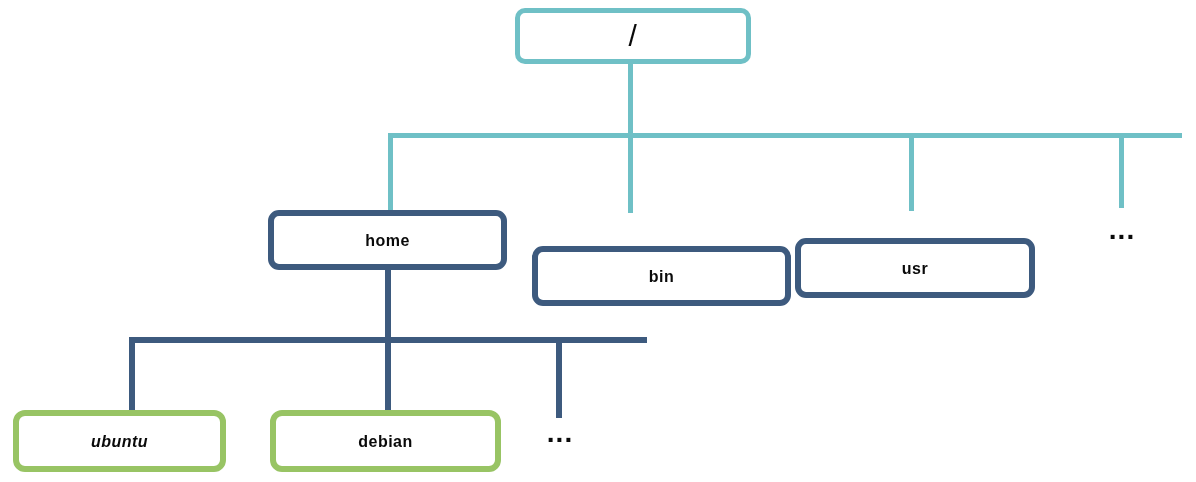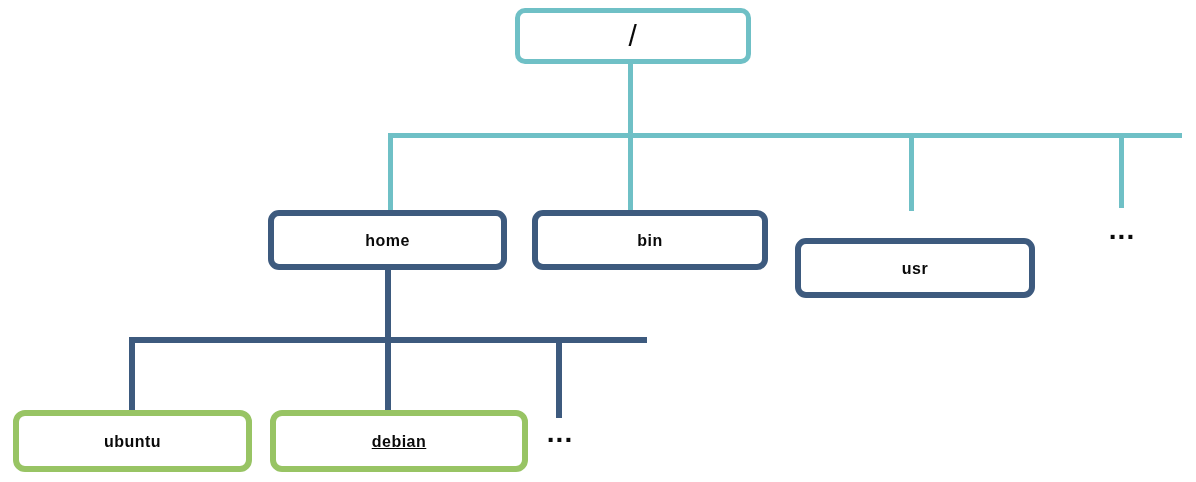--- a/index.html
+++ b/index.html
@@ -46,24 +46,24 @@
     border: 6px solid var(--level2-accent, #3D5A7E);
     border-radius: 11px;
     top: 210px; height: 60px;
   }
   .node.lvl3 {
     border: 6px solid var(--level3-accent, #98C464);
     border-radius: 12px;
     top: 410px; height: 62px;
   }
   .node.home   { left: 268px; width: 239px; }
-  .node.bin    { left: 532px; width: 236px; }
+  .node.bin    { left: 532px; width: 259px; margin-top: 36px; }
   .node.usr    { left: 795px; width: 240px; margin-top: 28px; }
-  .node.ubuntu { left: 13px;  width: 239px; }
-  .node.debian { left: 270px; width: 258px; text-decoration: underline; }
+  .node.ubuntu { left: 13px;  width: 213px; font-style: italic; }
+  .node.debian { left: 270px; width: 231px; }
 
   
   .edge { position: absolute; }
   .edge.teal { background: var(--level1-accent, #6FC0C6); }
   .edge.navy { background: var(--level2-accent, #3D5A7E); }
 
   
   .e-root-stem     { left: 628px; top: 62px;  width: 5px;   height: 76px; }
   .e-root-bus      { left: 388px; top: 133px; width: 794px; height: 5px; }
   .e-bus-home      { left: 388px; top: 133px; width: 5px;   height: 79px; }

